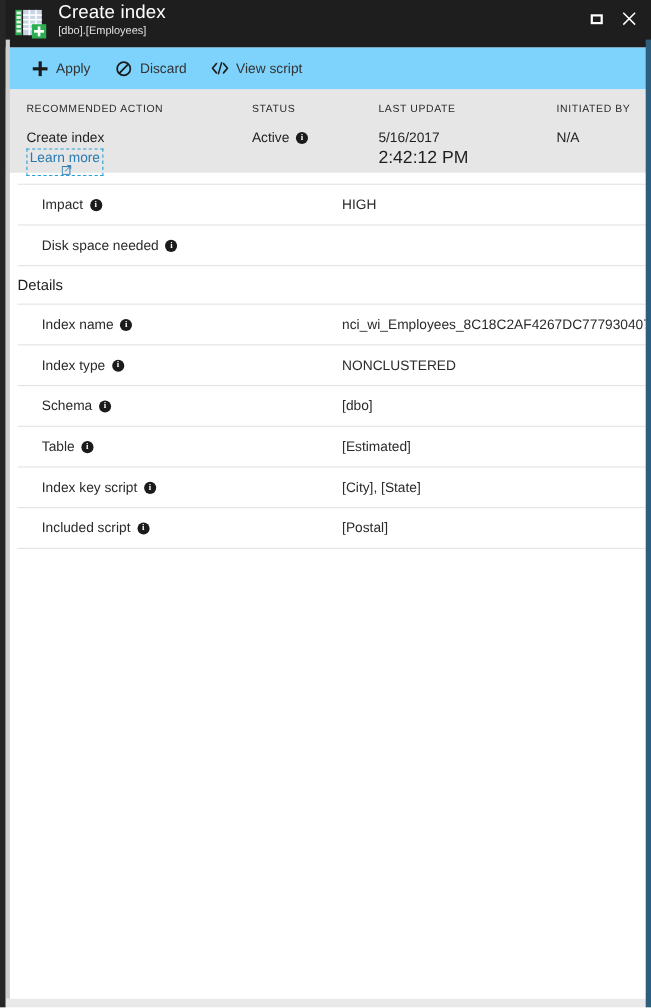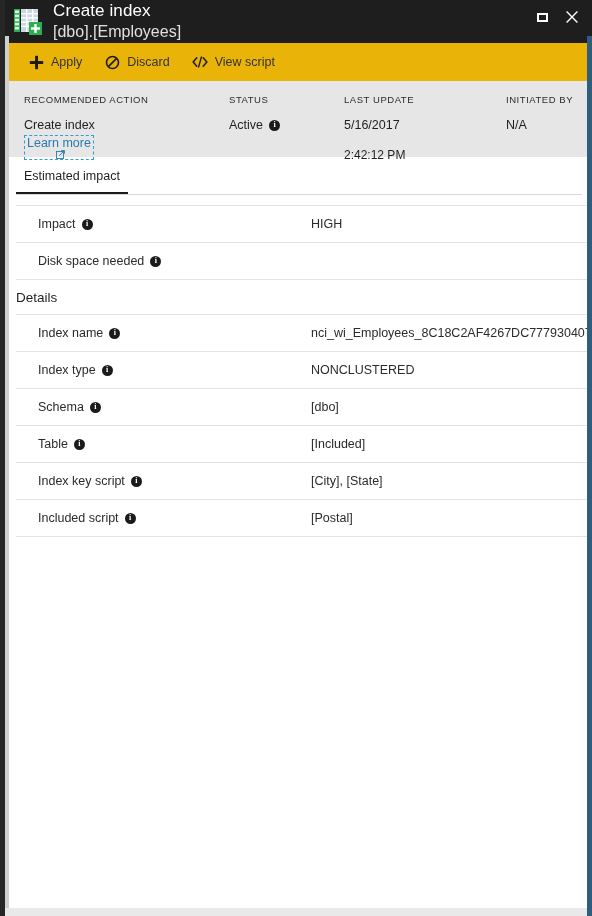--- a/index.html
+++ b/index.html
@@ -78,21 +78,21 @@
     line-height: 1;
   }
   .title-main {
     color: #ffffff;
     font-size: 17px;
     font-weight: 400;
     letter-spacing: 0.1px;
   }
   .title-sub {
     color: #e0e0e0;
-    font-size: 16px;
+    font-size: 10px;
     margin-top: 5px;
   }
   .win-buttons {
     position: absolute;
     right: 6px;
     top: 4px;
     display: flex;
     align-items: center;
     gap: 2px;
   }
@@ -109,21 +109,21 @@
     width: 11px;
     height: 9px;
     border: 2px solid #ffffff;
     box-sizing: border-box;
   }
 
   
   .commandbar {
     position: relative;
     height: 38px;
-    background: #eab308;
+    background: #7dd3fc;
     display: flex;
     align-items: center;
     padding-left: 28px;
     box-sizing: border-box;
     z-index: 10;
   }
   .cmd-btn {
     display: flex;
     align-items: center;
     height: 30px;
@@ -177,24 +177,24 @@
     white-space: nowrap;
   }
   .sum-val {
     font-size: 12.5px;
     color: #1f1f1f;
     white-space: nowrap;
     display: flex;
     align-items: center;
   }
   .sum-val-2 {
-    font-size: 12px;
+    font-size: 16px;
     color: #1f1f1f;
     white-space: nowrap;
-    margin-top: 16px;
+    margin-top: 3px;
   }
   .link-learn {
     display: inline-flex;
     align-items: center;
     color: #2a7ab0;
     font-size: 12.5px;
     border: 1px dashed #2a9fd8;
     padding: 0 2px;
     margin-top: 3px;
     cursor: pointer;
@@ -421,109 +421,101 @@
       </div>
 
       <div class="sum-col sum-c4">
         <div class="sum-head">INITIATED BY</div>
         <div class="sum-val">N/A</div>
       </div>
 
     </div>
   </div>
 
-  <div class="tabs-wrap">
-    <div class="tabs">
-      <div class="tab active">
-        <span>Estimated impact</span>
-      </div>
-    </div>
-    <div class="tabs-rule"></div>
+
+  <div class="content">
+
+    <div class="spacer-row"></div>
+
+    <div class="row row-first">
+      <div class="row-label">
+        <span>Impact</span>
+        <span class="info-dot">
+            <span>i</span>
+          </span>
+      </div>
+      <div class="row-value">HIGH</div>
+    </div>
+
+    <div class="row">
+      <div class="row-label">
+        <span>Disk space needed</span>
+        <span class="info-dot">
+            <span>i</span>
+          </span>
+      </div>
+    </div>
+
+    <div class="section-title">Details</div>
+
+    <div class="row row-first">
+      <div class="row-label">
+        <span>Index name</span>
+        <span class="info-dot">
+            <span>i</span>
+          </span>
+      </div>
+      <div class="row-value">nci_wi_Employees_8C18C2AF4267DC7779304078264</div>
+    </div>
+
+    <div class="row">
+      <div class="row-label">
+        <span>Index type</span>
+        <span class="info-dot">
+            <span>i</span>
+          </span>
+      </div>
+      <div class="row-value">NONCLUSTERED</div>
+    </div>
+
+    <div class="row">
+      <div class="row-label">
+        <span>Schema</span>
+        <span class="info-dot">
+            <span>i</span>
+          </span>
+      </div>
+      <div class="row-value">[dbo]</div>
+    </div>
+
+    <div class="row">
+      <div class="row-label">
+        <span>Table</span>
+        <span class="info-dot">
+            <span>i</span>
+          </span>
+      </div>
+      <div class="row-value">[Estimated]</div>
+    </div>
+
+    <div class="row">
+      <div class="row-label">
+        <span>Index key script</span>
+        <span class="info-dot">
+            <span>i</span>
+          </span>
+      </div>
+      <div class="row-value">[City], [State]</div>
+    </div>
+
+    <div class="row">
+      <div class="row-label">
+        <span>Included script</span>
+        <span class="info-dot">
+            <span>i</span>
+          </span>
+      </div>
+      <div class="row-value">[Postal]</div>
+    </div>
+
   </div>
 
-  <div class="content">
-
-    <div class="spacer-row"></div>
-
-    <div class="row row-first">
-      <div class="row-label">
-        <span>Impact</span>
-        <span class="info-dot">
-            <span>i</span>
-          </span>
-      </div>
-      <div class="row-value">HIGH</div>
-    </div>
-
-    <div class="row">
-      <div class="row-label">
-        <span>Disk space needed</span>
-        <span class="info-dot">
-            <span>i</span>
-          </span>
-      </div>
-    </div>
-
-    <div class="section-title">Details</div>
-
-    <div class="row row-first">
-      <div class="row-label">
-        <span>Index name</span>
-        <span class="info-dot">
-            <span>i</span>
-          </span>
-      </div>
-      <div class="row-value">nci_wi_Employees_8C18C2AF4267DC7779304078264</div>
-    </div>
-
-    <div class="row">
-      <div class="row-label">
-        <span>Index type</span>
-        <span class="info-dot">
-            <span>i</span>
-          </span>
-      </div>
-      <div class="row-value">NONCLUSTERED</div>
-    </div>
-
-    <div class="row">
-      <div class="row-label">
-        <span>Schema</span>
-        <span class="info-dot">
-            <span>i</span>
-          </span>
-      </div>
-      <div class="row-value">[dbo]</div>
-    </div>
-
-    <div class="row">
-      <div class="row-label">
-        <span>Table</span>
-        <span class="info-dot">
-            <span>i</span>
-          </span>
-      </div>
-      <div class="row-value">[Included]</div>
-    </div>
-
-    <div class="row">
-      <div class="row-label">
-        <span>Index key script</span>
-        <span class="info-dot">
-            <span>i</span>
-          </span>
-      </div>
-      <div class="row-value">[City], [State]</div>
-    </div>
-
-    <div class="row">
-      <div class="row-label">
-        <span>Included script</span>
-        <span class="info-dot">
-            <span>i</span>
-          </span>
-      </div>
-      <div class="row-value">[Postal]</div>
-    </div>
-
-  </div>
-
 </div>
 
 </body></html>

